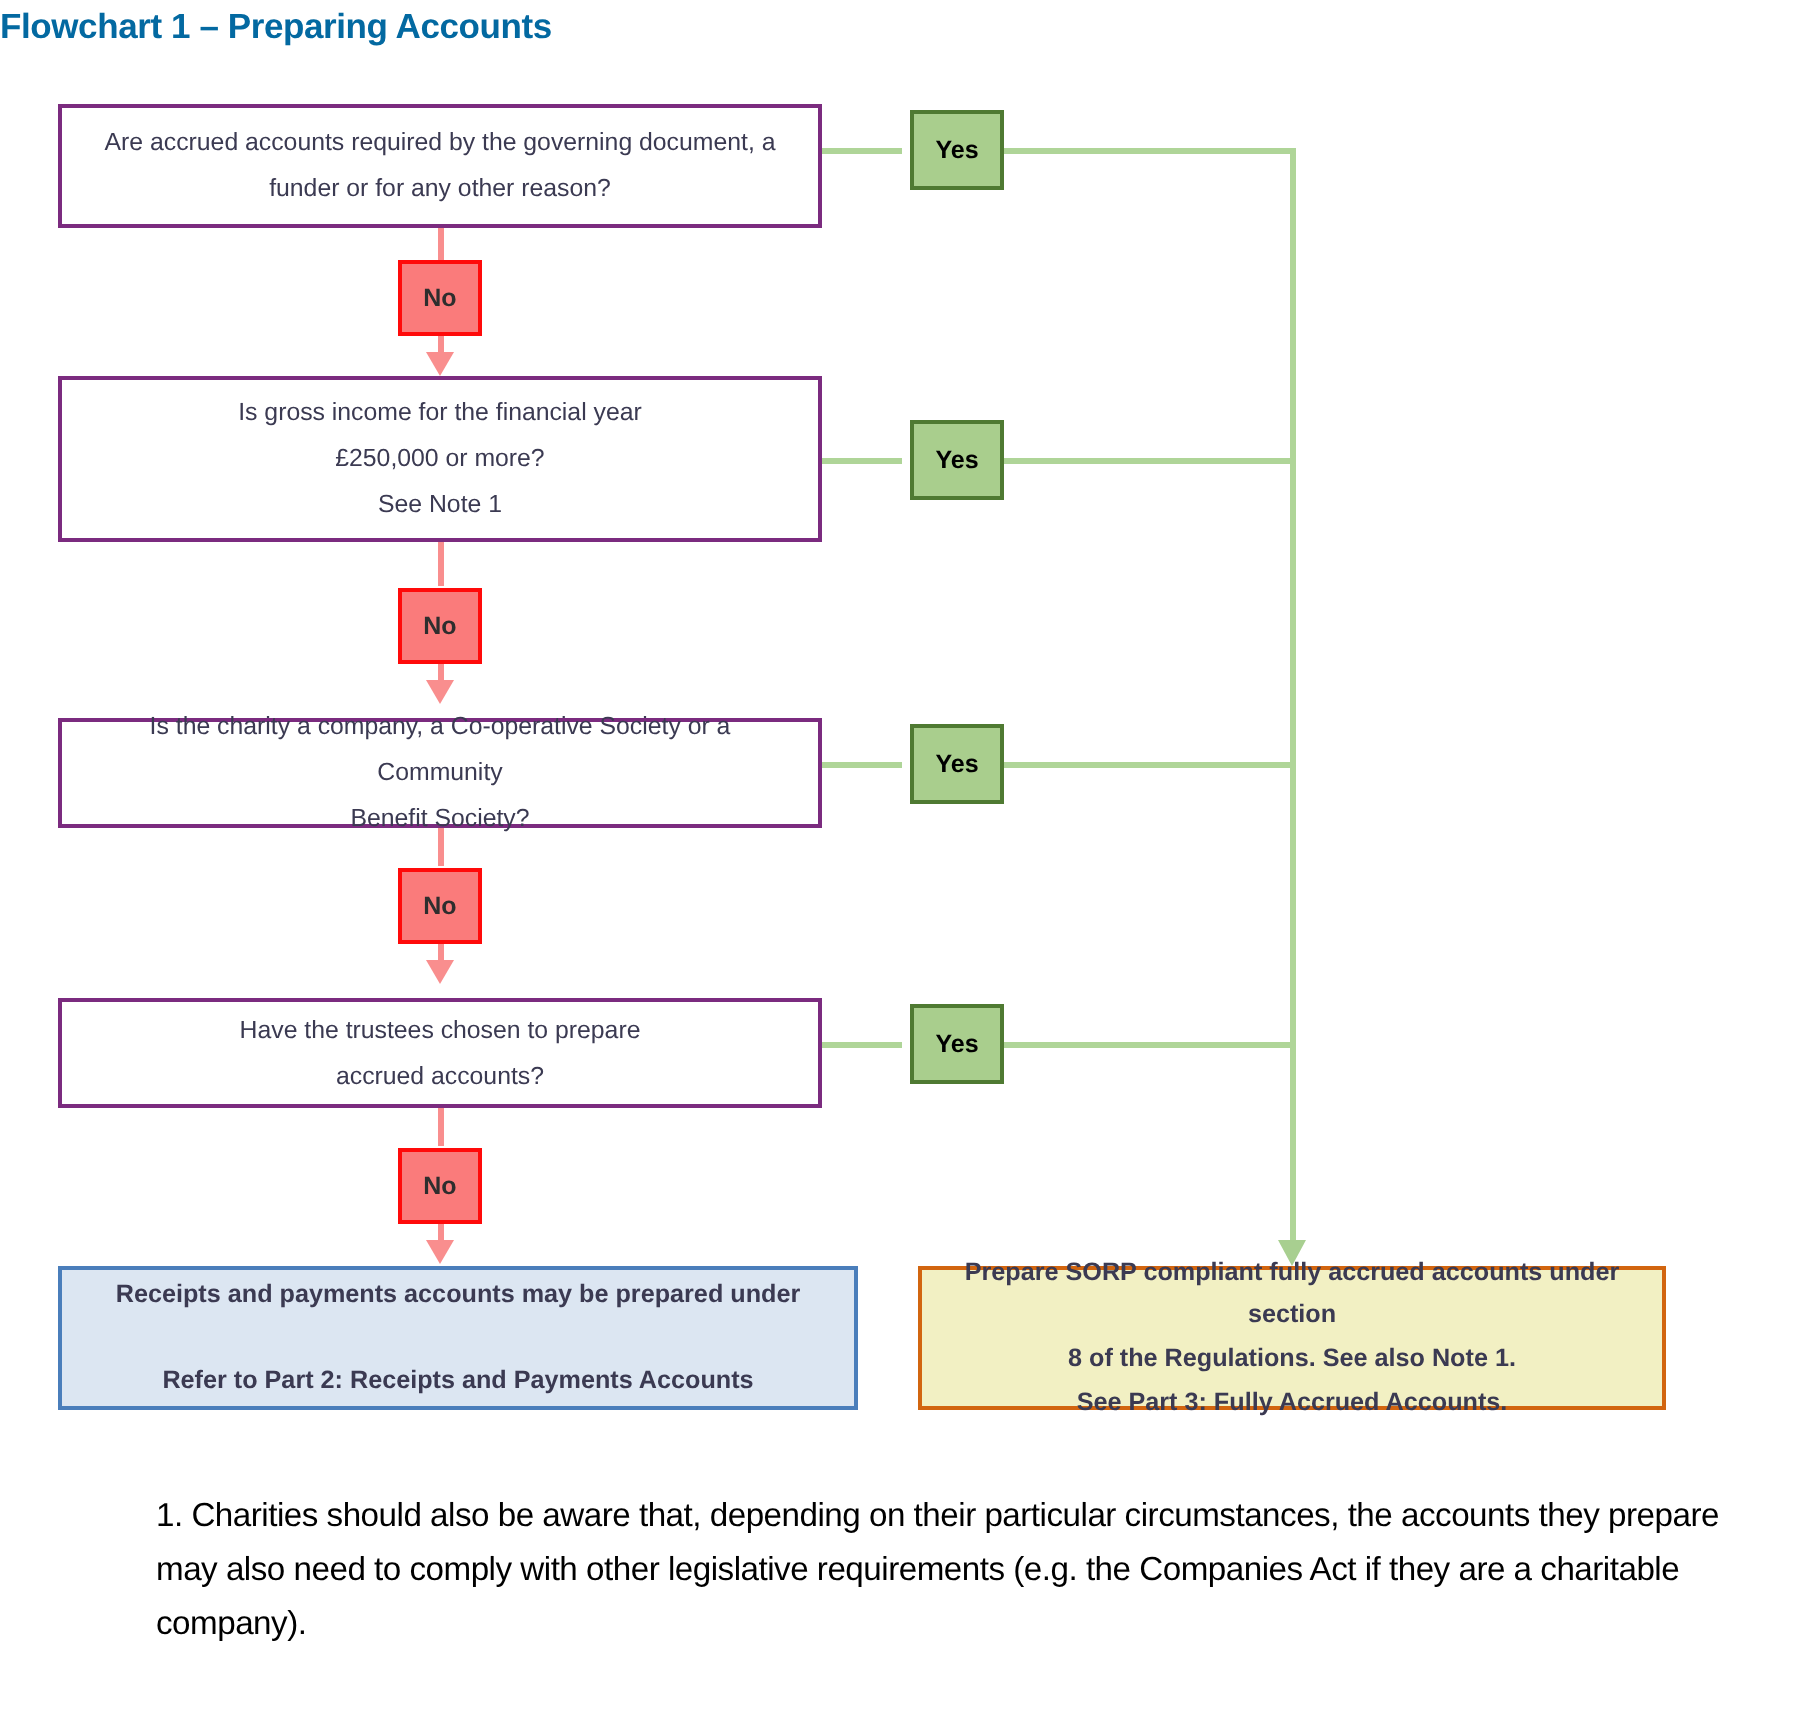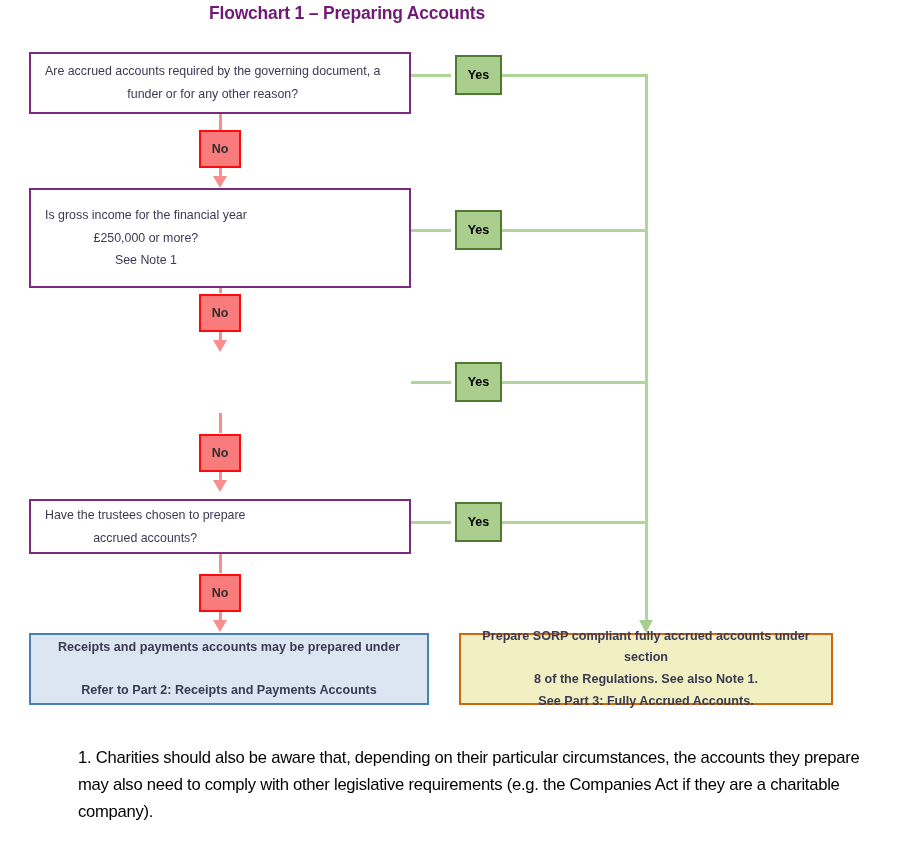--- a/index.html
+++ b/index.html
@@ -24,41 +24,40 @@
     width: 899px;
     height: 855px;
   }
 
   
   .chart-title {
     position: absolute;
     left: 0;
     top: 3px;
     width: 640px;
-    text-align: center;
     font-size: 17.5px;
     font-weight: bold;
-    color: #701a75;
+    color: #0369a1;
     letter-spacing: -0.2px;
     font-family: "Liberation Sans", sans-serif;
     white-space: nowrap;
-    padding-left: 27px;
   }
 
   
   .abs { position: absolute; }
 
   
   .decision-box {
     position: absolute;
     box-sizing: border-box;
     border: 2.2px solid #7b2b7f;
     background: #ffffff;
     display: flex;
     align-items: center;
+    justify-content: center;
     z-index: 5;
   }
   .decision-text {
     text-align: center;
     color: #3b3a52;
     font-size: 12.4px;
     line-height: 1.85;
     padding: 0 14px;
     font-family: "Liberation Sans", sans-serif;
     font-weight: 500;
@@ -198,36 +197,42 @@
   </div>
 
   <div class="badge yes" style="left:455px; top:55px;">
     <span>Yes</span>
   </div>
 
   <div class="badge no" style="left:199px; top:130px;">
     <span>No</span>
   </div>
 
-  <div class="decision-box" style="left:29px; top:188px; width:382px; height:100px;">
+  <div class="decision-box" style="left:29px; top:188px; width:382px; height:83px;">
     <div class="decision-text">
       <span>Is gross income for the financial year</span><br>
       <span>£250,000 or more?</span><br>
       <span>See Note 1</span>
     </div>
   </div>
 
   <div class="badge yes" style="left:455px; top:210px;">
     <span>Yes</span>
   </div>
 
   <div class="badge no" style="left:199px; top:294px;">
     <span>No</span>
   </div>
 
+  <div class="decision-box" style="left:29px; top:359px; width:382px; height:55px;">
+    <div class="decision-text">
+      <span>Is the charity a company, a Co-operative Society or a Community</span><br>
+      <span>Benefit Society?</span>
+    </div>
+  </div>
 
   <div class="badge yes" style="left:455px; top:362px;">
     <span>Yes</span>
   </div>
 
   <div class="badge no" style="left:199px; top:434px;">
     <span>No</span>
   </div>
 
   <div class="decision-box" style="left:29px; top:499px; width:382px; height:55px;">

